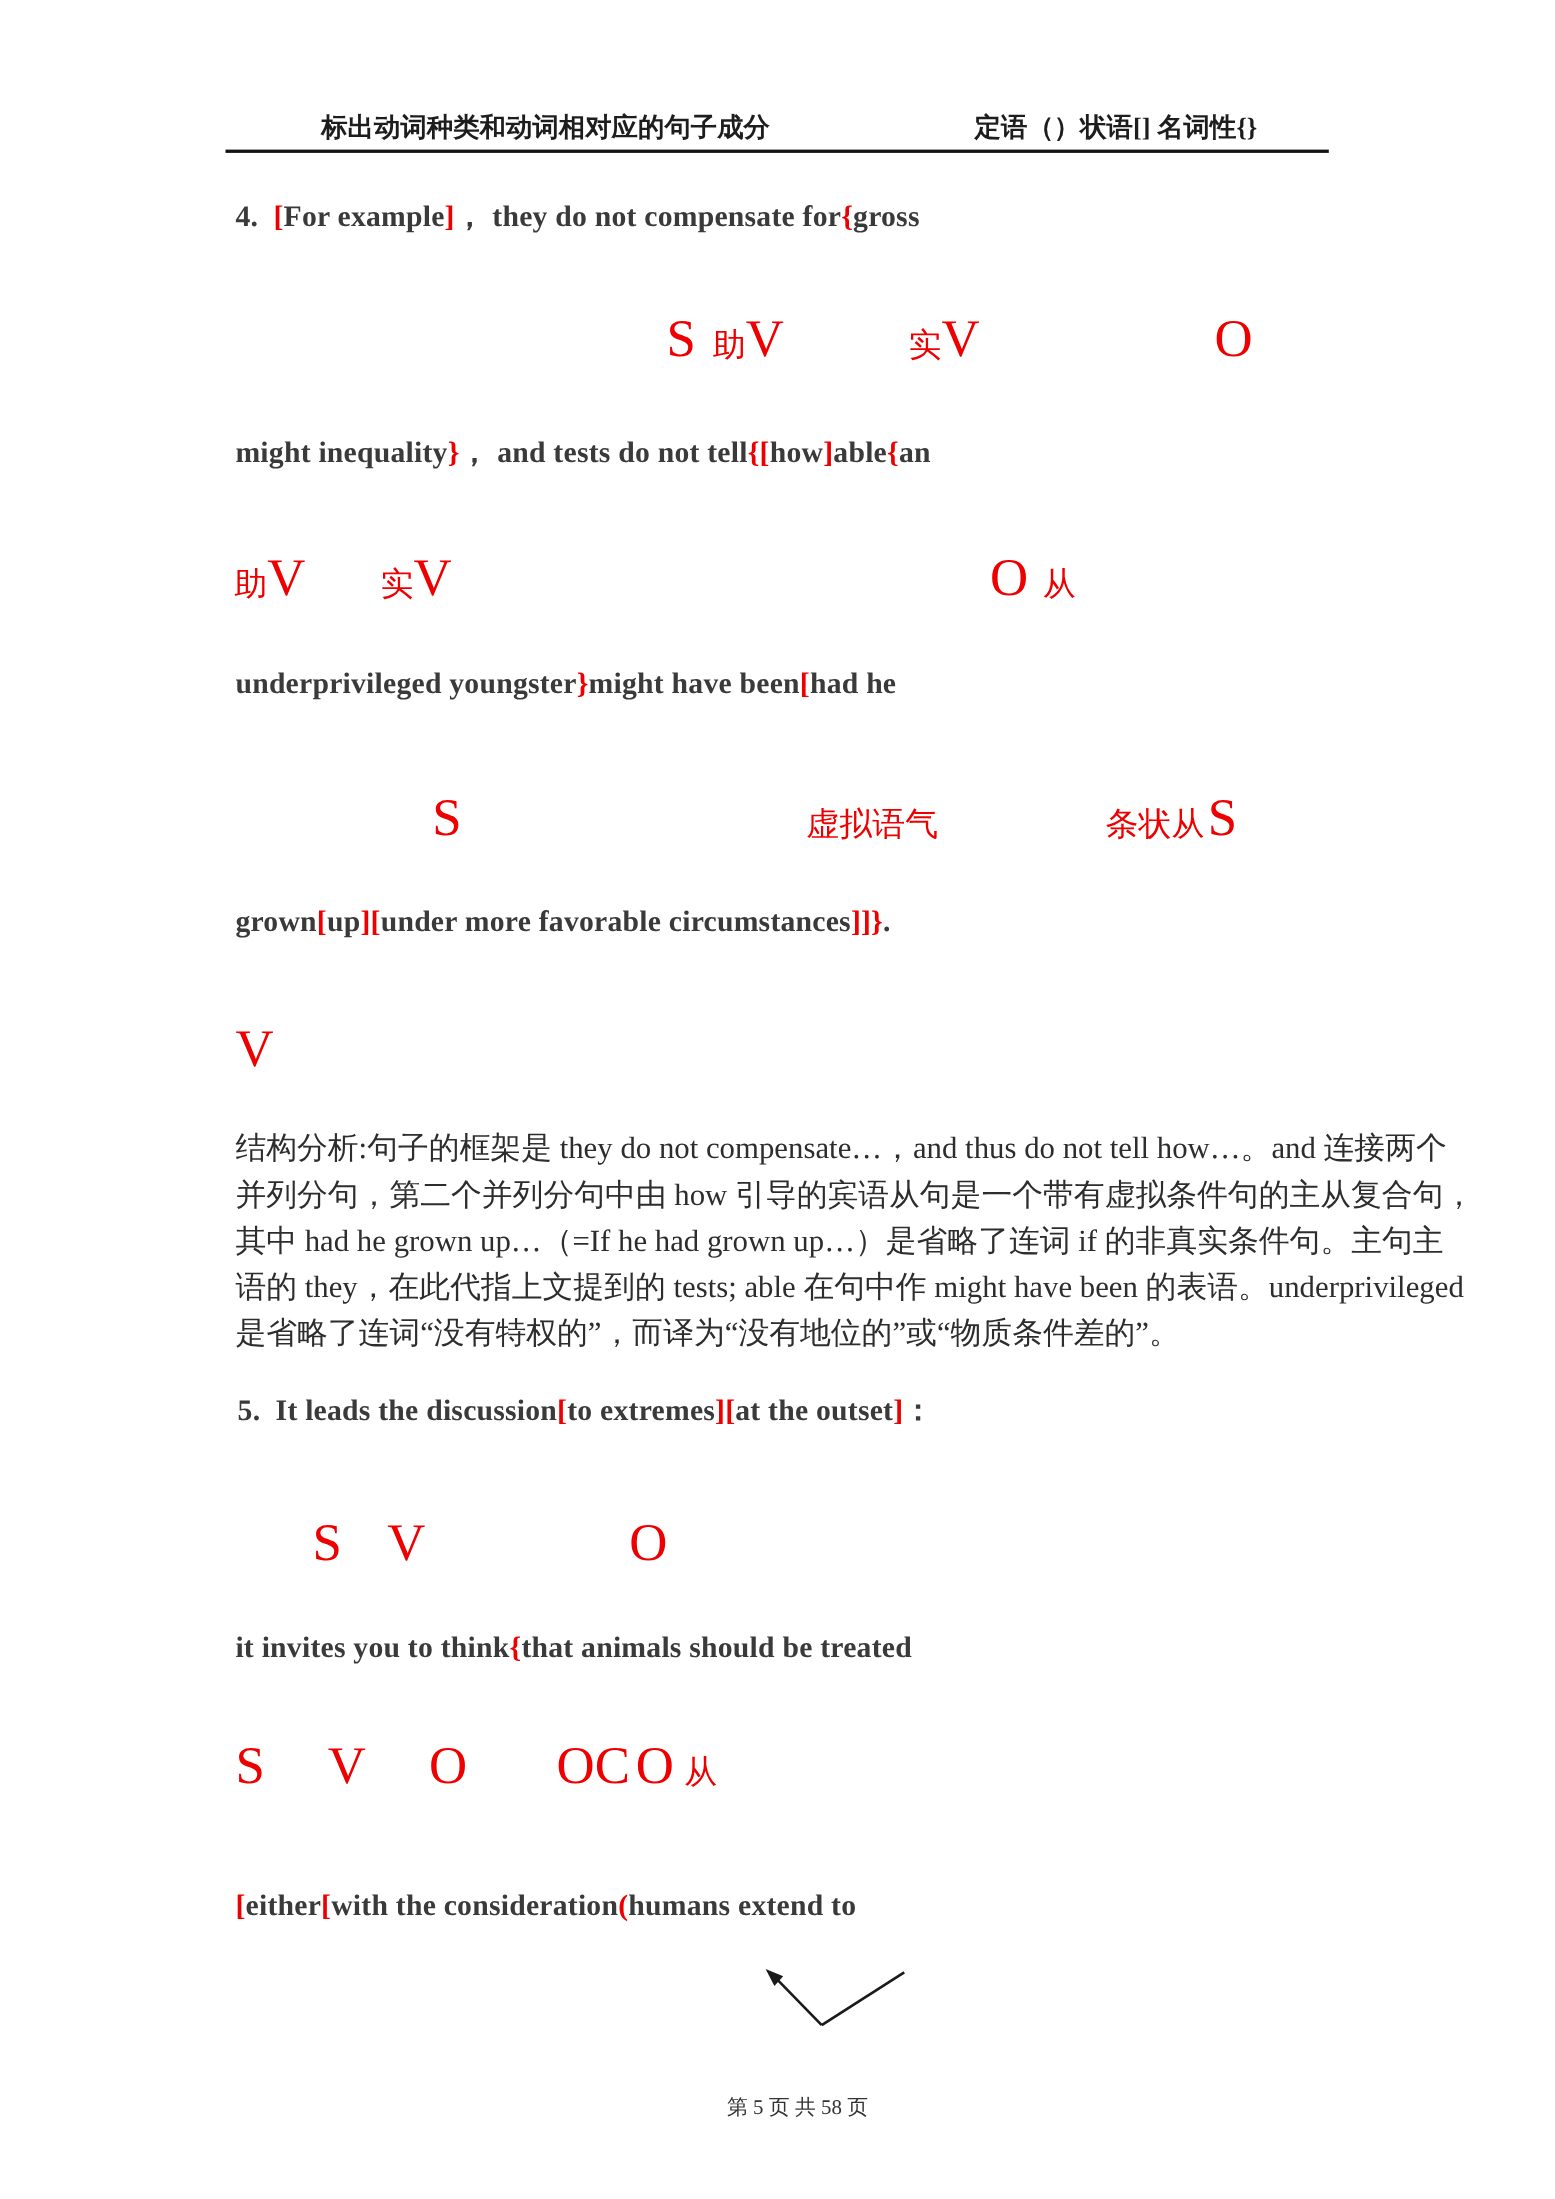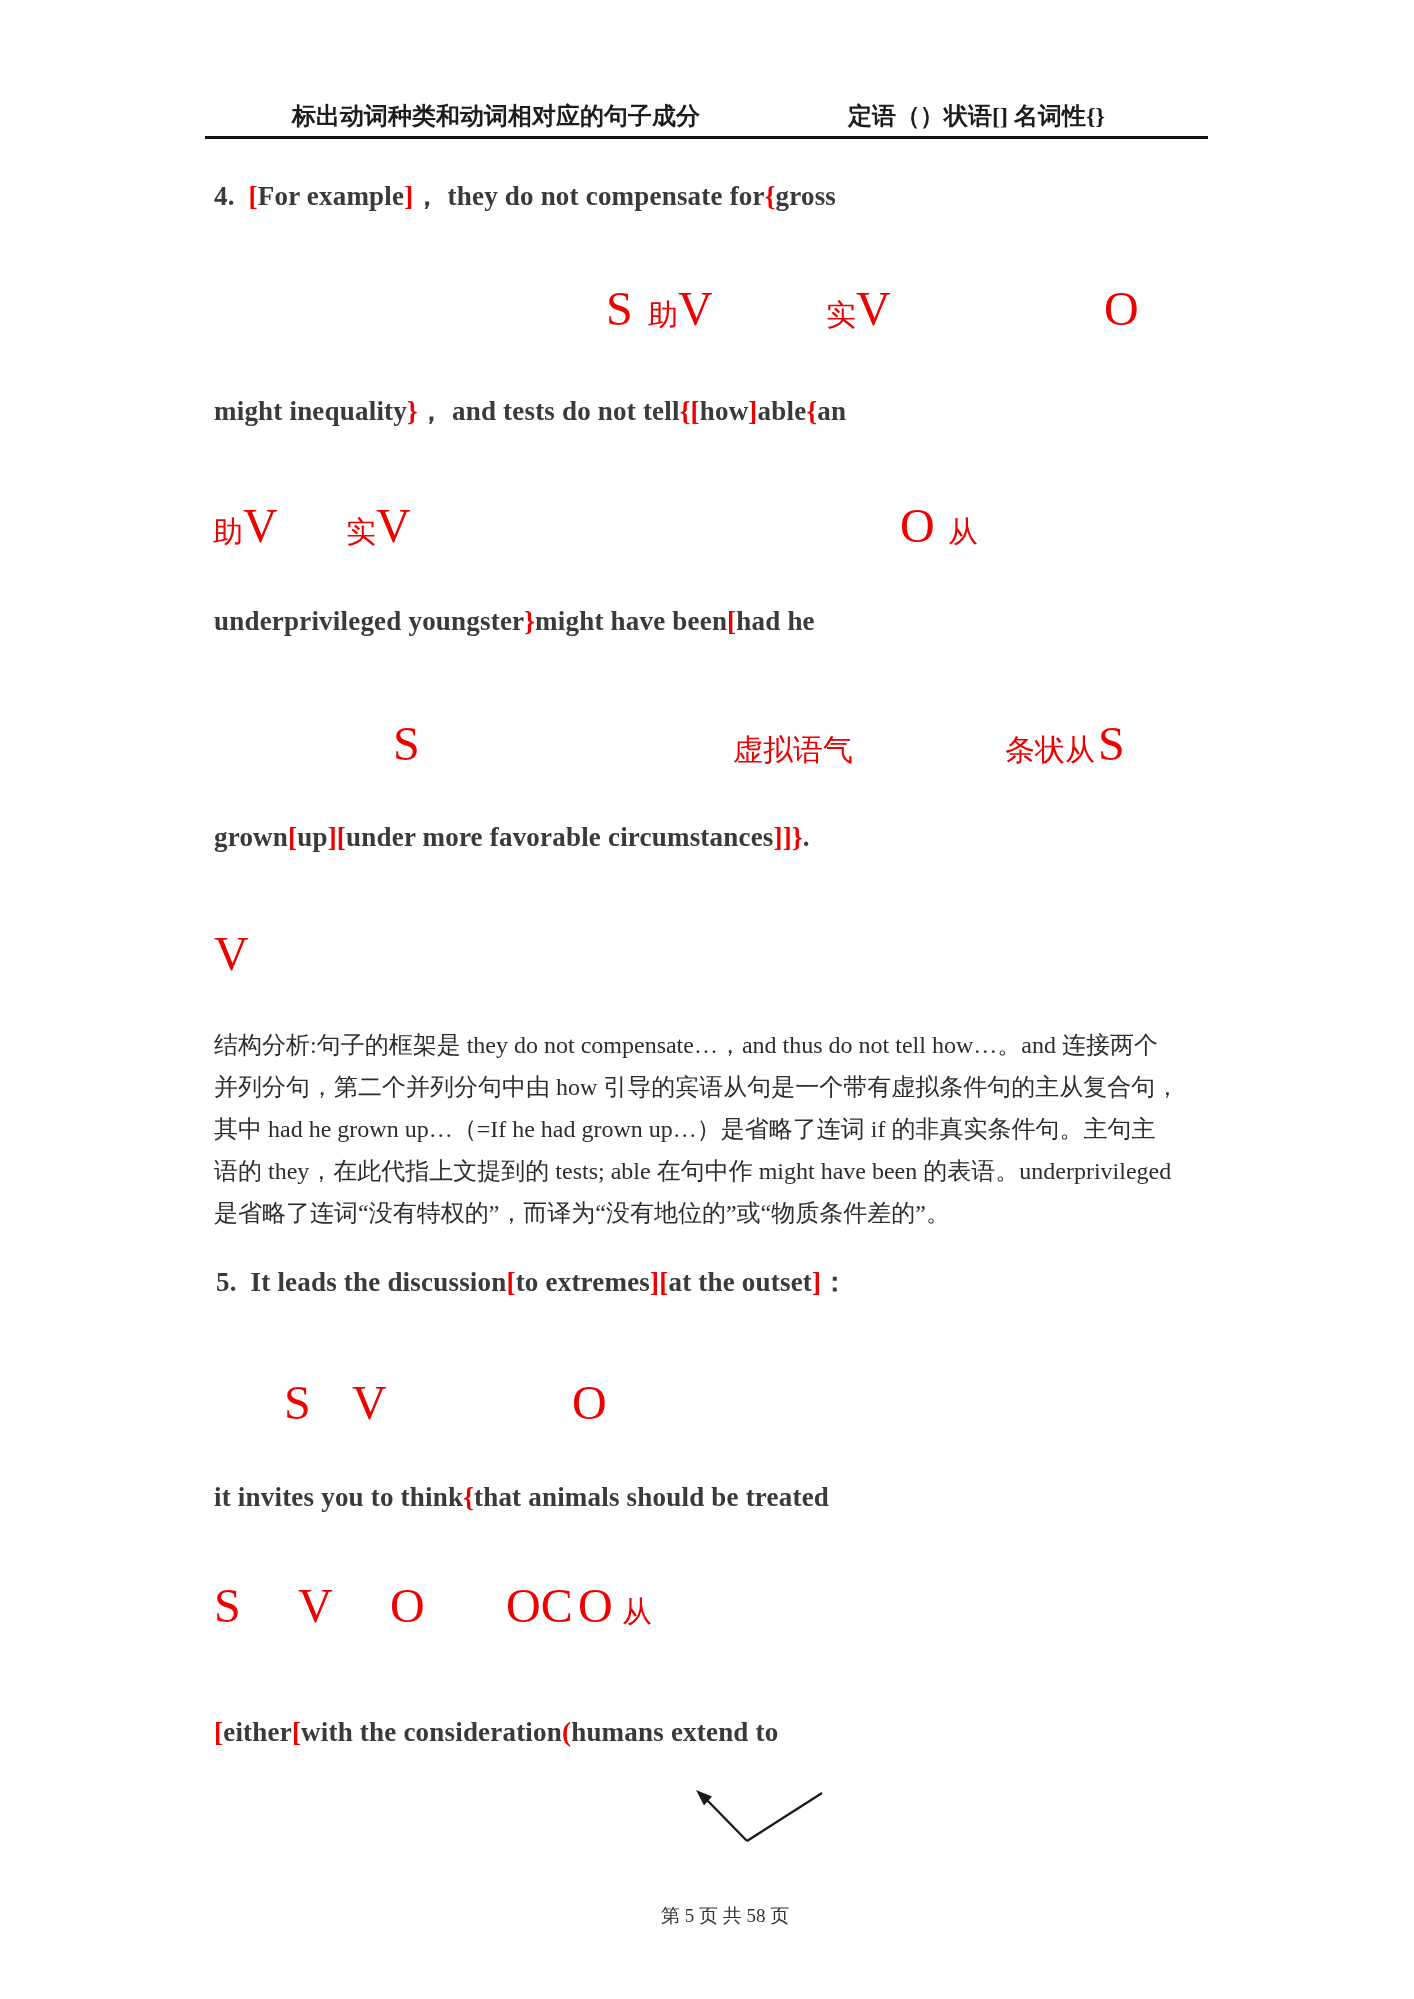--- a/index.html
+++ b/index.html
@@ -3,34 +3,34 @@
 <meta charset="utf-8">
 <style>
   :root{ --red:#ee0000; --ink:#3a3a3a; }
   *{margin:0;padding:0;box-sizing:border-box}
   html,body{background:#ffffff}
   body{width:1414px;height:1999px;font-family:"Liberation Serif","DejaVu Serif",serif;overflow:hidden}
   .page{position:relative;width:1414px;height:1545px;background:#ffffff}
 
   .hdr{position:absolute;top:100px;font-size:24px;font-weight:bold;color:#1d1d1d;white-space:pre}
   .hdr-left{left:292px}
-  .hdr-right{left:848px}
+  .hdr-right{left:886px}
   .rule{position:absolute;top:136px;left:205px;width:1003px;height:3px;background:#141414}
 
   .sent{position:absolute;left:214px;font-size:27px;font-weight:bold;line-height:1;
         color:var(--ink);white-space:pre;letter-spacing:0.2px}
   .seg-r{color:var(--red)}
 
   .ann{position:absolute;left:0;width:100%;height:0}
   .tok{position:absolute;font-size:48px;line-height:1;color:var(--red);white-space:pre}
   .seg-zh{font-size:30px}
   .seg-lat{font-size:48px}
 
   .analysis{position:absolute;left:214px;top:1024px;width:1010px;color:#2d2d2d}
-  .a-line{font-size:24px;line-height:42px;white-space:pre}
+  .a-line{font-size:28px;line-height:42px;white-space:pre}
 
   .arrow-svg{position:absolute;left:690px;top:1782px}
 
   .footer{position:absolute;top:1903px;left:18px;width:1414px;text-align:center;
           font-size:19px;color:#333;white-space:pre}
 </style>
 </head>
 <body>
 
 <div class="page">

